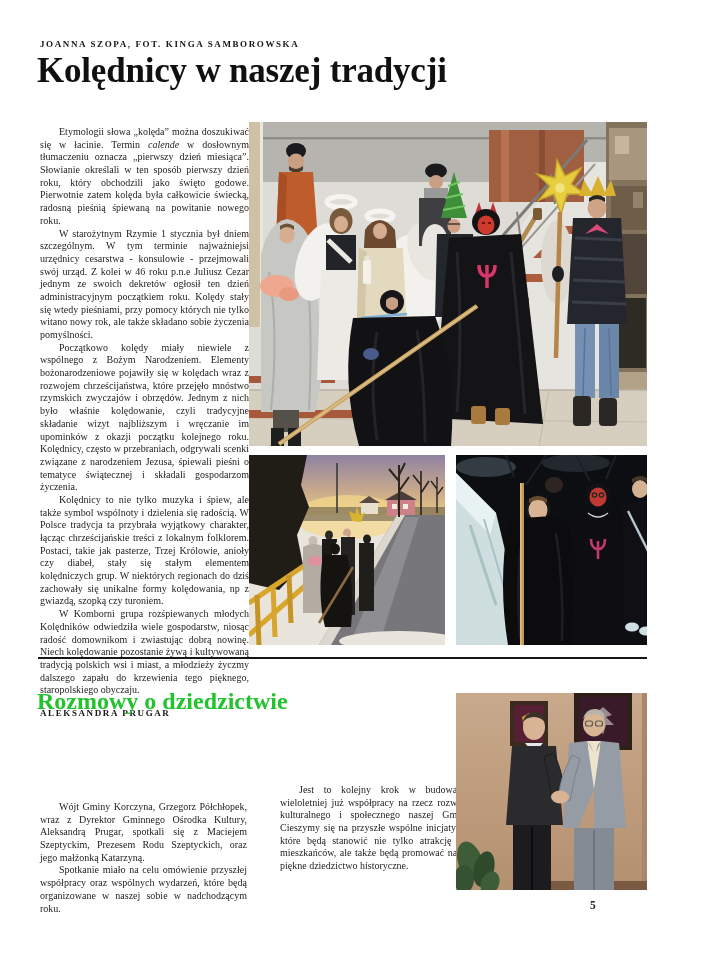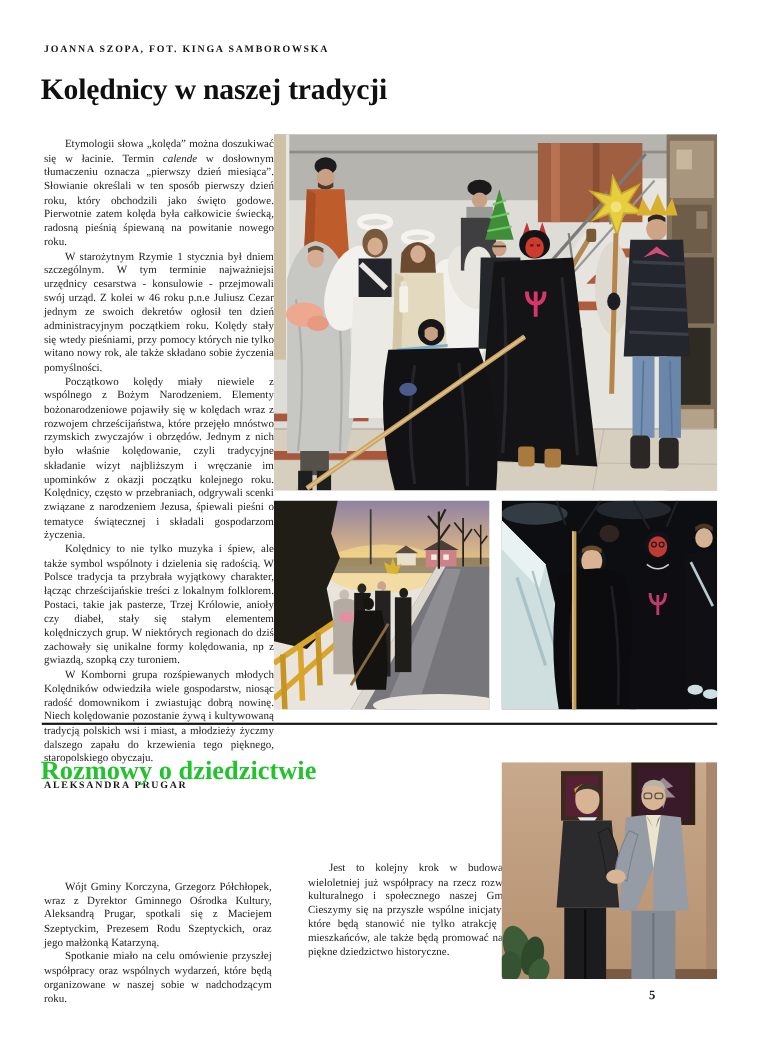--- a/index.html
+++ b/index.html
@@ -1,21 +1,21 @@
 <!DOCTYPE html>
 <html lang="pl"><head>
 <meta charset="utf-8">
 <style>
   html,body{margin:0;padding:0;background:#ffffff;}
-  .page{position:relative;width:711px;height:960px;background:#ffffff;overflow:hidden;
+  .page{position:relative;width:647px;height:960px;background:#ffffff;overflow:hidden;
         font-family:"Liberation Serif",serif;color:#1b1b1b;}
   .byline{position:absolute;font-weight:700;font-size:9px;line-height:11px;
           letter-spacing:1.6px;color:#161616;white-space:nowrap;}
   .headline{position:absolute;font-weight:700;color:#101010;margin:0;}
-  #title1{left:37px;top:62px;font-size:27px;line-height:38px;letter-spacing:-0.2px;}
+  #title1{left:37px;top:52px;font-size:35px;line-height:38px;letter-spacing:-0.2px;}
   #title2{left:37px;top:683px;font-size:24px;line-height:37px;}
   .green{color:#22c32e;}
   .bodytext{position:absolute;font-size:10px;line-height:12.68px;text-align:justify;color:#1c1c1c;}
   .bodytext p{margin:0;text-indent:19px;}
   .photo{position:absolute;overflow:hidden;background:#dcdad5;}
   .photo svg{display:block;}
   #photo-main{left:249px;top:122px;width:403px;height:324px;}
   #photo-walk{left:249px;top:455px;width:196px;height:190px;}
   #photo-dusk{left:456px;top:455px;width:196px;height:190px;}
   #photo-handshake{left:456px;top:693px;width:196px;height:197px;}

